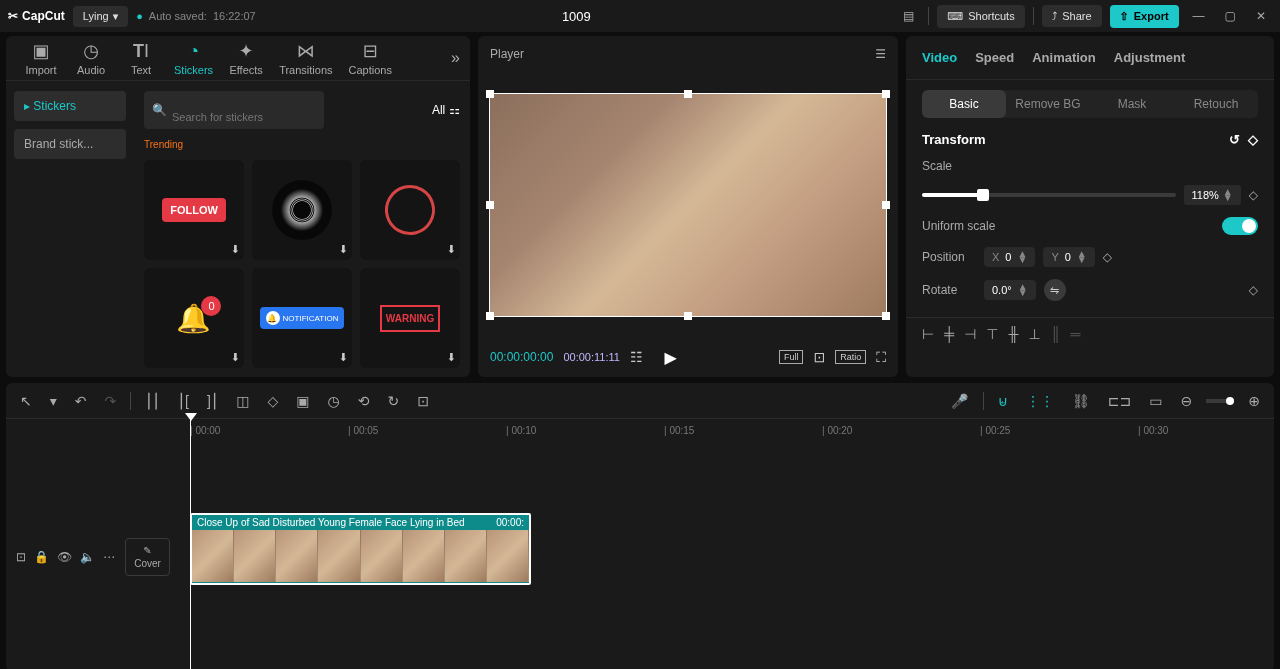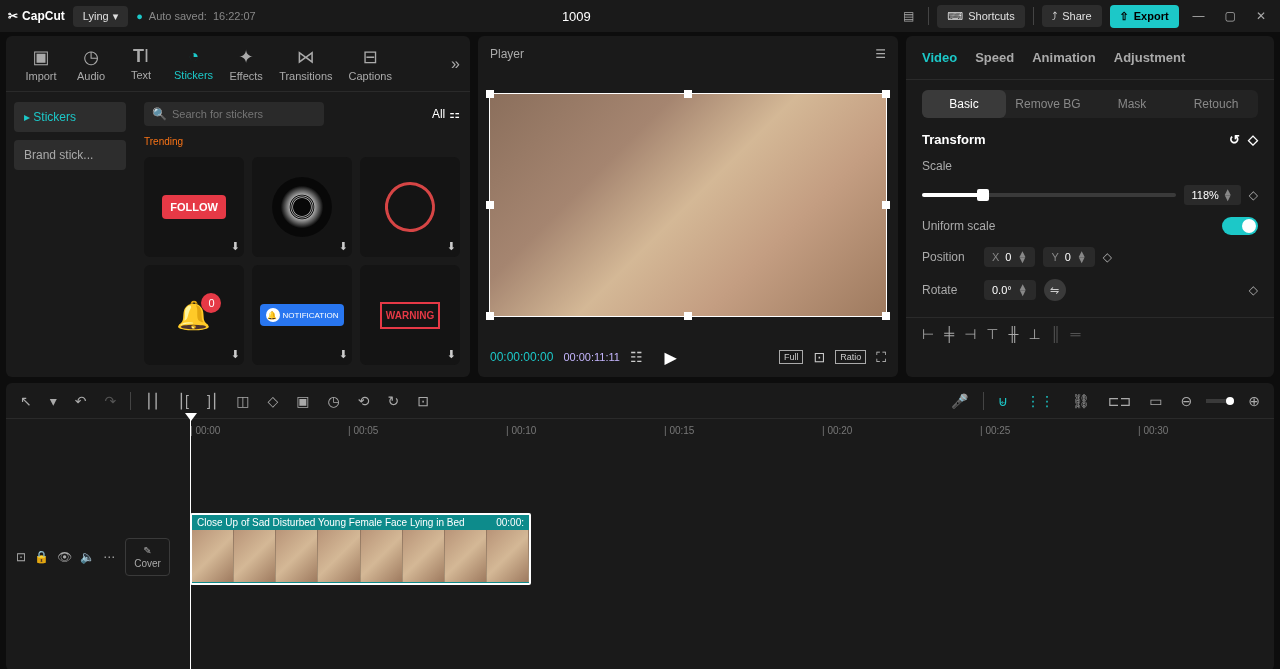--- a/index.html
+++ b/index.html
@@ -28,21 +28,21 @@
 .mode-tab.active { color: #1cc8c8; }
 .mode-tab-icon { font-size: 18px; }
 .expand-icon { margin-left: auto; color: #aaa; cursor: pointer; font-size: 16px; }
 .left-content { display: flex; flex: 1; }
 .left-sidebar { width: 128px; padding: 10px 8px; display: flex; flex-direction: column; gap: 8px; }
 .side-item { padding: 8px 10px; border-radius: 4px; font-size: 12px; cursor: pointer; color: #aaa; }
 .side-item.active { background: #2d2d2d; color: #1cc8c8; }
 .side-item.active::before { content: "▸ "; }
 .left-main { flex: 1; padding: 10px; }
 .search-row { display: flex; gap: 8px; margin-bottom: 10px; }
-.search-box { flex: 1; background: #2a2a2a; border: none; border-radius: 4px; padding: 6px 10px 6px 28px; color: #ccc; font-size: 11px; }
+.search-box { flex: 1; background: #2a2a2a; border: none; border-radius: 4px; padding: 20px 10px 6px 28px; color: #ccc; font-size: 11px; }
 .search-wrap { position: relative; flex: 1; }
 .search-icon-el { position: absolute; left: 8px; top: 50%; transform: translateY(-50%); color: #888; }
 .all-btn { background: transparent; color: #fff; border: none; font-size: 12px; cursor: pointer; display: flex; align-items: center; gap: 4px; justify-content: space-between; }
 .trend-label { color: #f97316; font-size: 10px; margin-bottom: 10px; }
 .sticker-grid { display: grid; grid-template-columns: repeat(3, 1fr); gap: 8px; }
 .sticker { background: #141414; border-radius: 6px; aspect-ratio: 1/1; position: relative; cursor: pointer; display: flex; align-items: center; justify-content: center; overflow: hidden; }
 .sticker .dl { position: absolute; right: 4px; bottom: 4px; color: #ccc; font-size: 11px; }
 
 
 .player-panel { flex: 1; background: #1a1a1a; border-radius: 6px; display: flex; flex-direction: column; }

